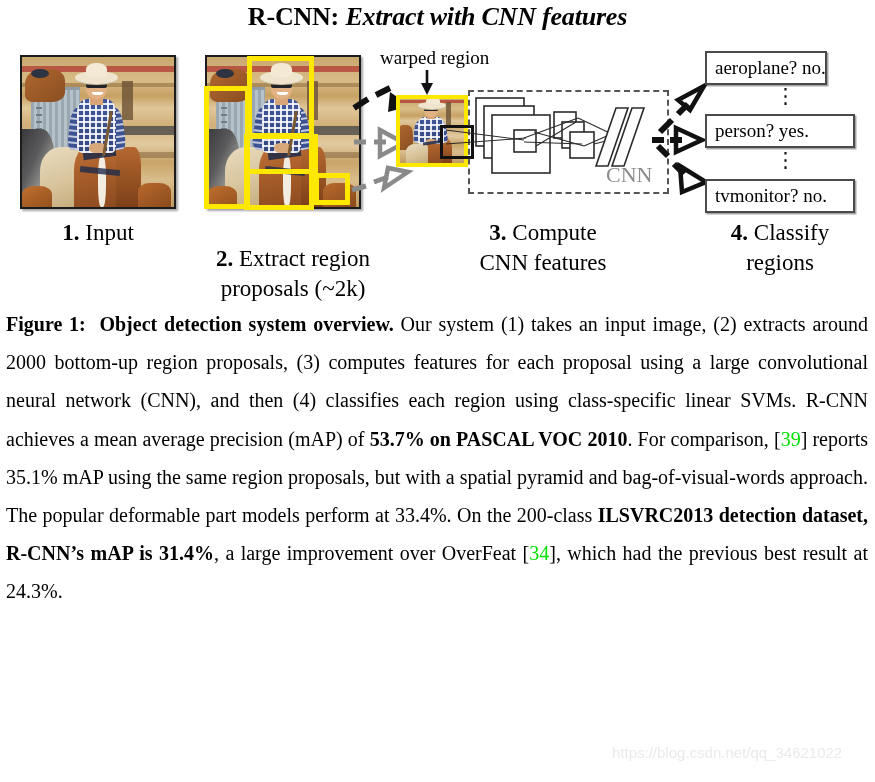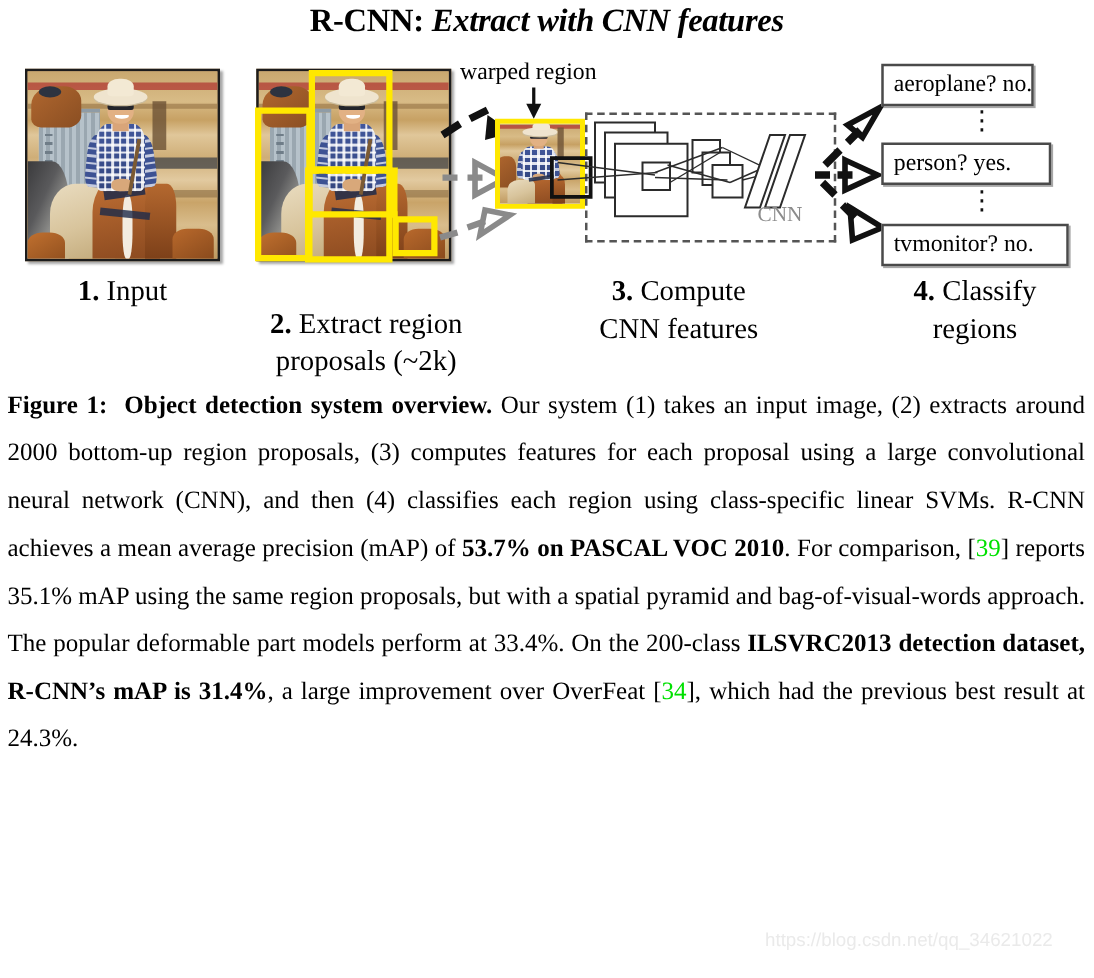--- a/index.html
+++ b/index.html
@@ -85,22 +85,22 @@
 
   
   .ybox{position:absolute;border:5px solid #ffe800;box-sizing:border-box;}
   .ybox.dashedtop{border-top-style:dashed;}
 
   
   .warp{position:absolute;border:4px solid #ffe800;box-sizing:border-box;overflow:hidden;}
   .warp-inner-box{position:absolute;border:3px solid #111;box-sizing:border-box;}
 
   
-  .lbl{position:absolute;font-size:19px;line-height:22px;white-space:nowrap;}
-  .lbl-cnn{position:absolute;font-size:17px;color:#8c8c8c;white-space:nowrap;}
+  .lbl{position:absolute;font-size:19px;line-height:22px;white-space:nowrap;margin-left:12px;}
+  .lbl-cnn{position:absolute;font-size:22px;color:#8c8c8c;white-space:nowrap;}
 
   
   .cnn-dash{position:absolute;border:2px dashed #555;box-sizing:border-box;}
 
   
   .cbox{position:absolute;border:2px solid #4a4a4a;background:#fff;box-sizing:border-box;
     font-size:19px;line-height:26px;padding:2px 8px;white-space:nowrap;
     box-shadow:1.5px 1.5px 0 rgba(0,0,0,.35);}
   .vdots{position:absolute;font-size:21px;line-height:1;color:#111;letter-spacing:0;}
 
@@ -276,21 +276,21 @@
       <polygon points="24,80 50,92 24,104" fill="none" stroke="#111" stroke-width="4.5"></polygon>
       <path d="M6,98 L16,108 M22,116 L32,126" stroke="#111" stroke-width="6" fill="none"></path>
       <polygon points="28,118 54,134 30,144" fill="none" stroke="#111" stroke-width="4.5"></polygon>
     </svg>
 
     <div class="cbox" style="left:705px;top:13px;width:122px;">
       <span>aeroplane? no.</span>
     </div>
     <div class="vdots" style="left:775px;top:48px;">⋮</div>
 
-    <div class="cbox" style="left:705px;top:76px;width:136px;">
+    <div class="cbox" style="left:705px;top:76px;width:150px;">
       <span>person? yes.</span>
     </div>
     <div class="vdots" style="left:775px;top:112px;">⋮</div>
 
     <div class="cbox" style="left:705px;top:141px;width:150px;">
       <span>tvmonitor? no.</span>
     </div>
 
     <div class="step" style="left:8px;top:180px;width:180px;">
       <div><b>1.</b><span> Input</span></div>

